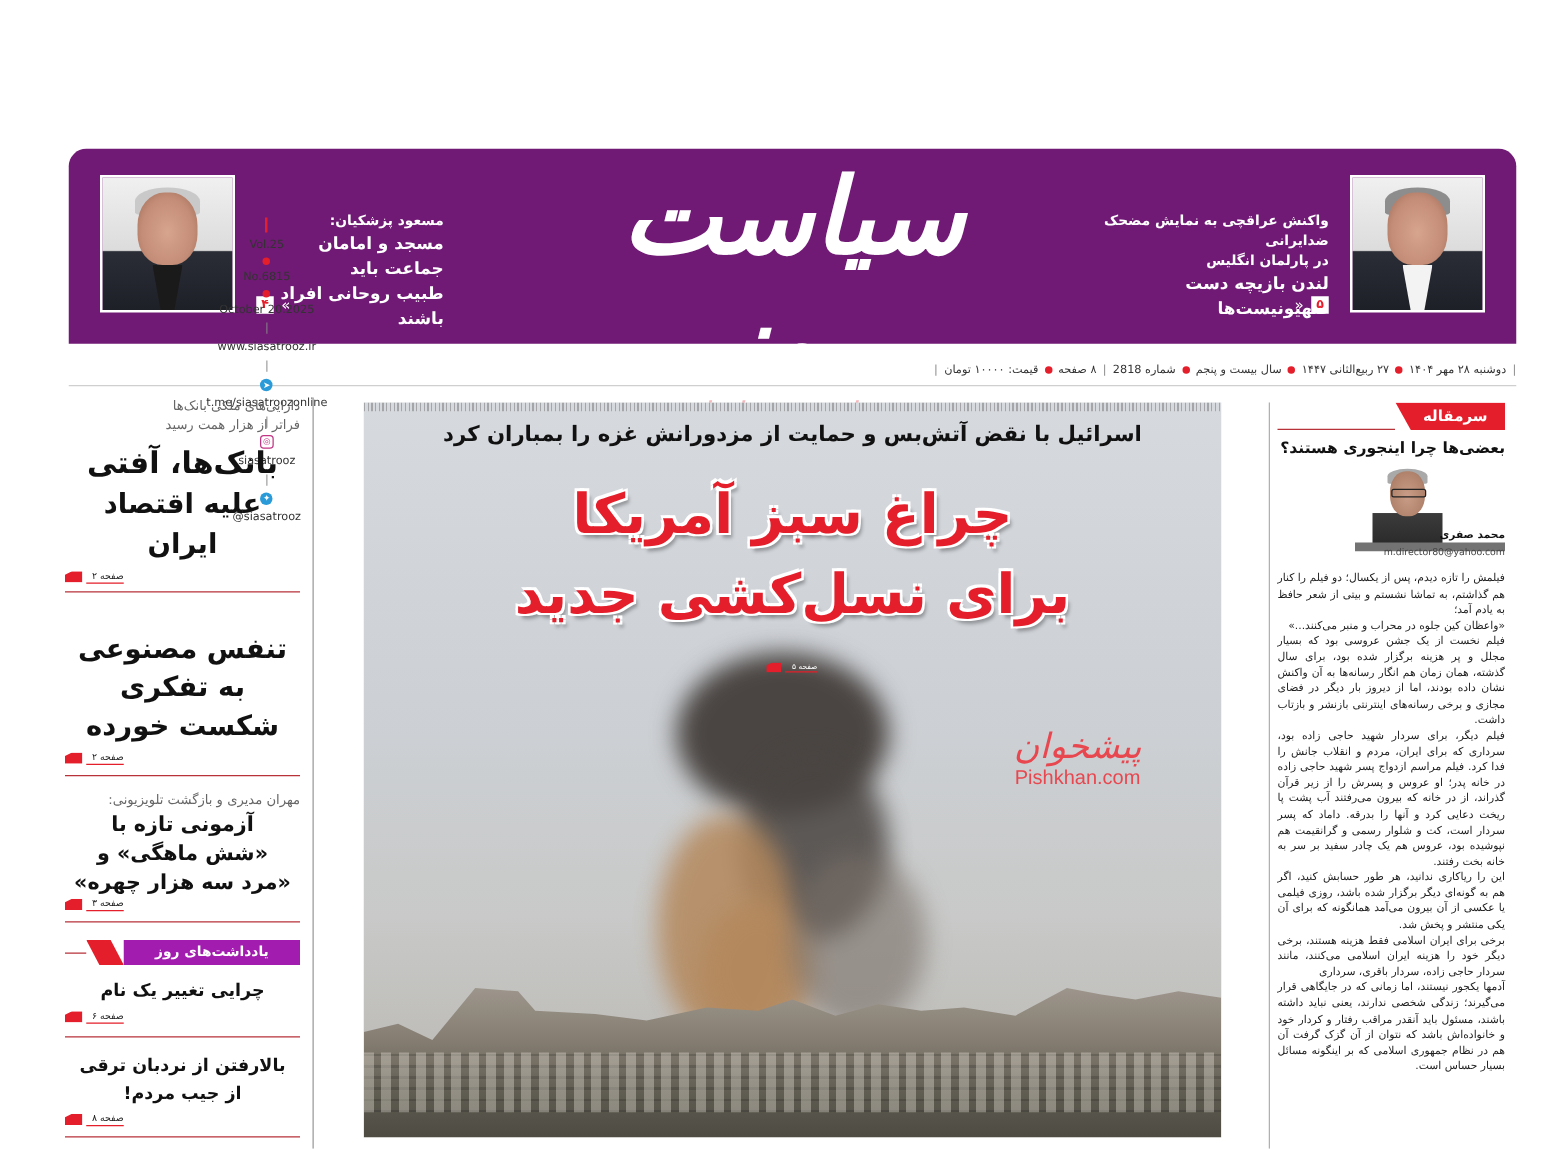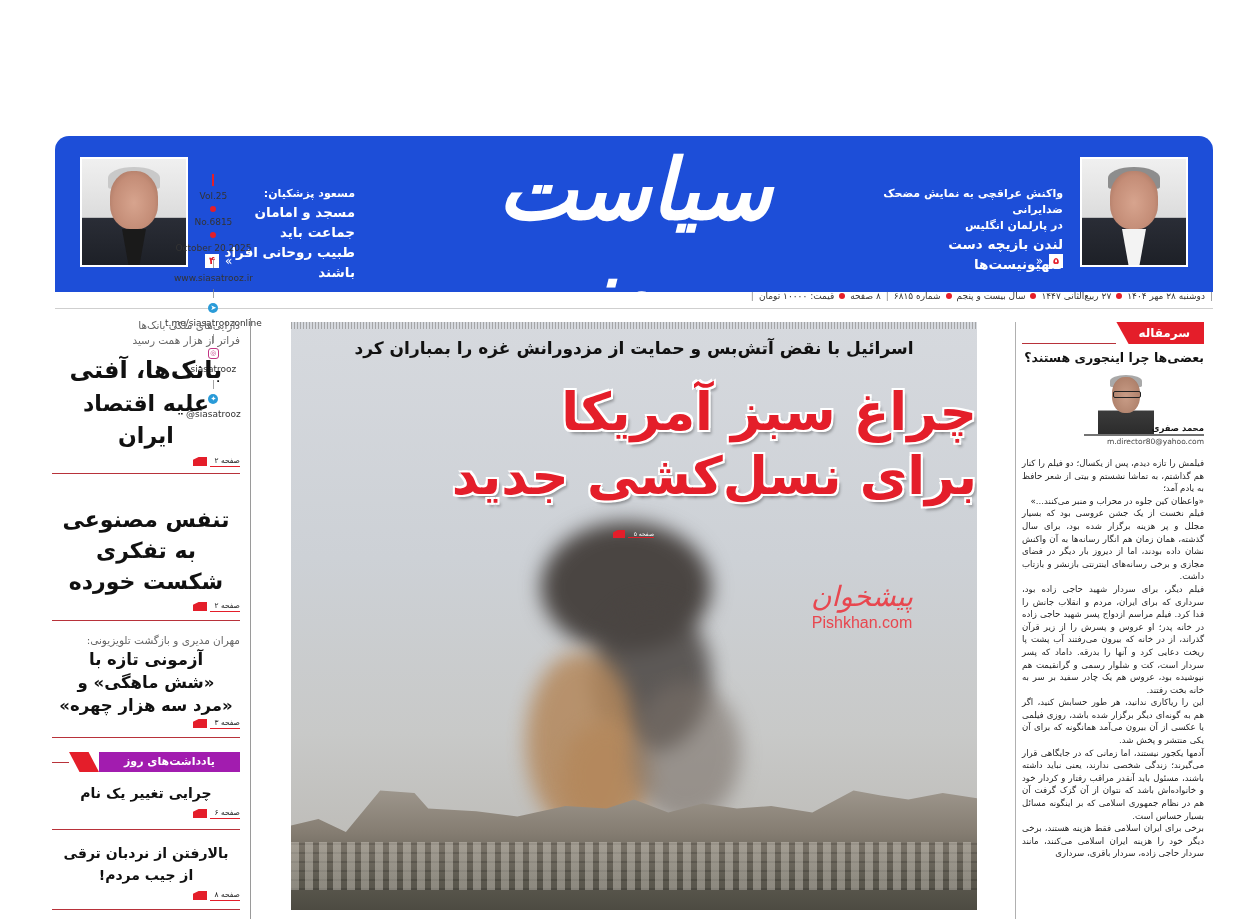--- a/index.html
+++ b/index.html
@@ -5,22 +5,22 @@
     html, body { margin: 0; padding: 0; }
     body {
       width: 1250px; height: 919px; background: #ffffff; position: relative; overflow: hidden;
       font-family: "DejaVu Sans", sans-serif; color: #111;
     }
     .abs { position: absolute; }
     .rtl { direction: rtl; }
 
     
     #masthead {
-      left: 55px; top: 136px; width: 1158px; height: 156px;
-      background: #1d4ed8; border-radius: 14px 14px 0 0;
+      left: 55px; top: 119px; width: 1158px; height: 156px;
+      background: #701a75; border-radius: 14px 14px 0 0;
     }
     .photo-box {
       position: absolute; top: 21px; width: 108px; height: 110px;
       border: 2px solid #ffffff; box-sizing: border-box; overflow: hidden;
       background: linear-gradient(180deg, #f0f0f0 0%, #dcdcdc 55%, #2a2d36 56%, #1d2027 100%);
     }
     .photo-head {
       position: absolute; left: 28px; top: 12px; width: 48px; height: 58px;
       border-radius: 45% 45% 42% 42%;
       background: radial-gradient(ellipse at 50% 55%, #d7a48e 0%, #c48d77 60%, #9a6a57 100%);
@@ -69,21 +69,21 @@
       font-size: 7px; line-height: 10px; text-align: center;
     }
     .soc-icon.ig { background: #fff; border: 1px solid #c13584; border-radius: 3px; color: #c13584; width: 9px; height: 9px; line-height: 9px; }
 
     
     #leftcol { left: 52px; top: 318px; width: 188px; height: 601px; }
     .lc-item { position: relative; text-align: center; direction: rtl; }
     .lc-kicker { font-size: 10.5px; color: #666; text-align: right; line-height: 15px; }
     .lc-head { font-weight: bold; color: #111; }
     .lc-pageref {
-      display: flex; align-items: center; gap: 3px; justify-content: flex-end; direction: ltr; margin-top: 4px;
+      display: flex; align-items: center; gap: 3px; justify-content: flex-start; direction: ltr; margin-top: 4px;
     }
     .lc-pageref .tab {
       width: 14px; height: 9px; background: #e41e2a; clip-path: polygon(0 30%, 40% 0, 100% 0, 100% 100%, 0 100%);
     }
     .lc-pageref .lbl { font-size: 7.5px; color: #222; border-bottom: 1px solid #e41e2a; padding-bottom: 1px; width: 30px; text-align: right; }
     .lc-rule { height: 1px; background: #b8323a; margin: 8px 0 0 0; }
     .section-tag {
       position: relative; height: 20px; display: flex; direction: rtl; align-items: center; margin-top: 4px;
     }
     .section-tag .gray {
@@ -114,22 +114,22 @@
       position: absolute; left: 0; bottom: 20px; width: 100%; height: 80px;
       background: repeating-linear-gradient(90deg, rgba(240,235,225,.35) 0 8px, transparent 8px 14px),
                   repeating-linear-gradient(0deg, rgba(0,0,0,.15) 0 2px, transparent 2px 9px);
       clip-path: polygon(0 40%, 100% 40%, 100% 100%, 0 100%);
     }
     .hero-kicker {
       position: absolute; top: 16px; width: 100%; text-align: center; direction: rtl;
       font-size: 17px; font-weight: bold; color: #111;
     }
     .hero-head {
-      position: absolute; top: 58px; width: 100%; direction: rtl;
-      font-size: 52px; font-weight: bold; color: #e41e2a; line-height: 64px;
+      position: absolute; top: 58px; width: 100%; text-align: center; direction: rtl;
+      font-size: 44px; font-weight: bold; color: #e41e2a; line-height: 64px;
       text-shadow: 2px 2px 0 #fff, -2px -2px 0 #fff, 2px -2px 0 #fff, -2px 2px 0 #fff, 3px 4px 3px rgba(0,0,0,.3);
     }
     .hero-pageref {
       position: absolute; left: 322px; top: 208px; display: flex; gap: 3px; align-items: center; direction: ltr;
     }
     .hero-pageref .tab { width: 12px; height: 8px; background: #e41e2a; clip-path: polygon(0 30%, 40% 0, 100% 0, 100% 100%, 0 100%); }
     .hero-pageref .lbl { font-size: 6px; color: #fff; border-bottom: 1px solid #e41e2a; width: 26px; text-align: right; }
     .watermark { position: absolute; left: 520px; top: 258px; text-align: center; color: #e8474f; }
     .watermark .fa { font-family: "DejaVu Serif", serif; font-size: 28px; font-style: italic; line-height: 34px; }
     .watermark .en { font-family: "Liberation Sans", sans-serif; font-size: 16px; line-height: 18px; }
@@ -150,21 +150,21 @@
       background: linear-gradient(180deg, #fff 0%, #fff 60%, #3b3b3b 61%, #2b2b2b 100%);
     }
     .author-photo .face {
       position: absolute; left: 14px; top: 4px; width: 28px; height: 36px; border-radius: 45%;
       background: radial-gradient(ellipse at 50% 55%, #c99d87 0%, #b0826c 70%, #7a5a4b 100%);
     }
     .author-photo .hair { position: absolute; left: 12px; top: 2px; width: 32px; height: 12px; border-radius: 50% 50% 10% 10%; background: #a9a9a9; }
     .author-photo .glasses { position: absolute; left: 15px; top: 18px; width: 26px; height: 5px; border: 1px solid #222; border-radius: 2px; }
     .author-name {
       position: absolute; right: 0; top: 52px; width: 120px; font-size: 8.5px; font-weight: bold;
-      border-bottom: 2px solid #737373; text-align: right; padding-bottom: 1px;
+      border-bottom: 7px solid #737373; text-align: right; padding-bottom: 1px;
     }
     .author-email { position: absolute; right: 0; top: 66px; font-size: 7.5px; color: #444; direction: ltr; }
     .article {
       font-size: 8.6px; line-height: 12.6px; text-align: justify; color: #222; margin-top: 4px;
     }
     .article p { margin: 0; }
   </style>
 </head>
 <body>
 
@@ -227,21 +227,21 @@
     <span>@siasatrooz</span>
   </div>
   <div class="info-right">
     <span class="pipe">|</span>
     <span>دوشنبه ۲۸ مهر ۱۴۰۴</span>
     <span class="dot"></span>
     <span>۲۷ ربیع‌الثانی ۱۴۴۷</span>
     <span class="dot"></span>
     <span>سال بیست و پنجم</span>
     <span class="dot"></span>
-    <span>شماره ۶۸۱۵</span>
+    <span>شماره 2818</span>
     <span class="pipe">|</span>
     <span>۸ صفحه</span>
     <span class="dot"></span>
     <span>قیمت: ۱۰۰۰۰ تومان</span>
     <span class="pipe">|</span>
   </div>
 </div>
 
 <div id="leftcol" class="abs">
   <div class="lc-item">
@@ -347,16 +347,16 @@
     </div>
     <div class="author-name">محمد صفری</div>
     <div class="author-email">m.director80@yahoo.com</div>
   </div>
   <div class="article">
     <p>فیلمش را تازه دیدم، پس از یکسال؛ دو فیلم را کنار هم گذاشتم، به تماشا نشستم و بیتی از شعر حافظ به یادم آمد؛</p>
     <p>«واعظان کین جلوه در محراب و منبر می‌کنند...»</p>
     <p>فیلم نخست از یک جشن عروسی بود که بسیار مجلل و پر هزینه برگزار شده بود، برای سال گذشته، همان زمان هم انگار رسانه‌ها به آن واکنش نشان داده بودند، اما از دیروز بار دیگر در فضای مجازی و برخی رسانه‌های اینترنتی بازنشر و بازتاب داشت.</p>
     <p>فیلم دیگر، برای سردار شهید حاجی زاده بود، سرداری که برای ایران، مردم و انقلاب جانش را فدا کرد. فیلم مراسم ازدواج پسر شهید حاجی زاده در خانه پدر؛ او عروس و پسرش را از زیر قرآن گذراند، از در خانه که بیرون می‌رفتند آب پشت پا ریخت دعایی کرد و آنها را بدرقه. داماد که پسر سردار است، کت و شلوار رسمی و گرانقیمت هم نپوشیده بود، عروس هم یک چادر سفید بر سر به خانه بخت رفتند.</p>
     <p>این را ریاکاری ندانید، هر طور حسابش کنید، اگر هم به گونه‌ای دیگر برگزار شده باشد، روزی فیلمی یا عکسی از آن بیرون می‌آمد همانگونه که برای آن یکی منتشر و پخش شد.</p>
+    <p>برخی برای ایران اسلامی فقط هزینه هستند، برخی دیگر خود را هزینه ایران اسلامی می‌کنند، مانند سردار حاجی زاده، سردار باقری، سرداری</p>
     <p>آدمها یکجور نیستند، اما زمانی که در جایگاهی قرار می‌گیرند؛ زندگی شخصی ندارند، یعنی نباید داشته باشند، مسئول باید آنقدر مراقب رفتار و کردار خود و خانواده‌اش باشد که نتوان از آن گزک گرفت آن هم در نظام جمهوری اسلامی که بر اینگونه مسائل بسیار حساس است.</p>
-    <p>برخی برای ایران اسلامی فقط هزینه هستند، برخی دیگر خود را هزینه ایران اسلامی می‌کنند، مانند سردار حاجی زاده، سردار باقری، سرداری</p>
   </div>
 </div>
 
 </body></html>

